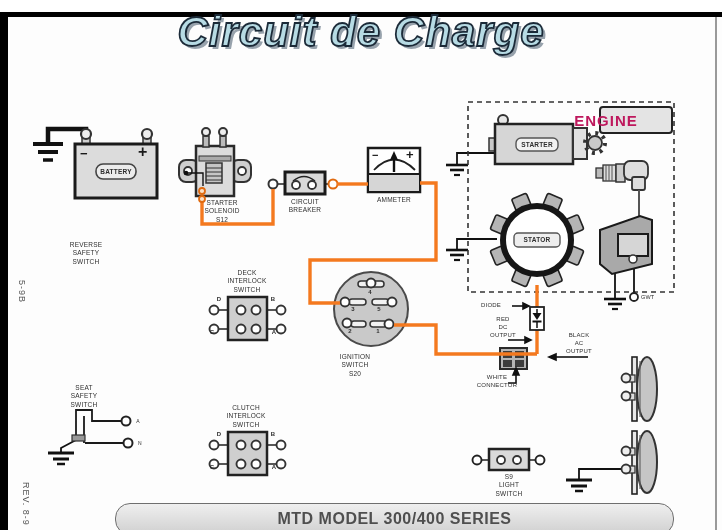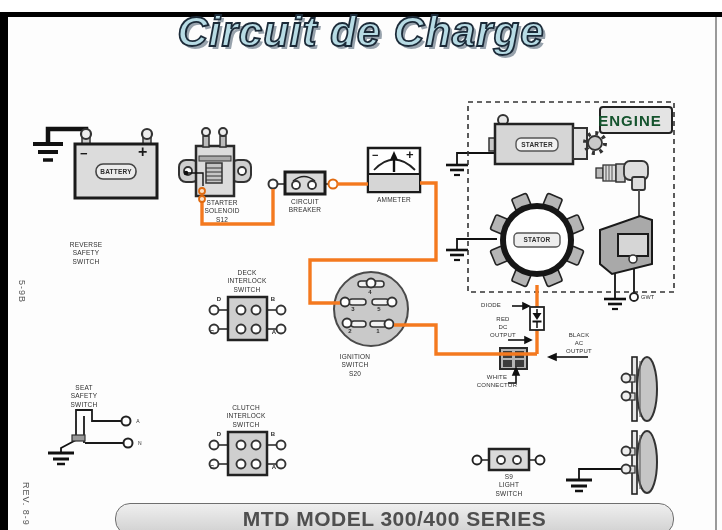--- a/index.html
+++ b/index.html
@@ -16,24 +16,24 @@
          text-shadow:3px 3px 0 #97a2ac;}
   .lb{position:absolute;font-size:6.5px;line-height:1.3;color:#2e2e2e;
       text-align:center;white-space:pre-line;letter-spacing:.2px;}
   .tiny{font-size:6px;font-weight:bold;}
   .vtext{position:absolute;font-size:9px;color:#555;letter-spacing:1px;
          transform:rotate(90deg);transform-origin:top left;white-space:nowrap;}
   .banner{position:absolute;left:115px;top:491px;width:557px;height:30px;
           border:1.5px solid #6f6f6f;border-radius:15px;
           background:linear-gradient(#efefef,#d0d0d0);
           display:flex;align-items:center;justify-content:center;}
-  .banner span{font-size:21px;font-weight:bold;color:#4f4f4f;letter-spacing:.5px;}
-  .engine-lbl{position:absolute;left:600px;top:95px;width:60px;height:26px;
+  .banner span{font-size:16px;font-weight:bold;color:#4f4f4f;letter-spacing:.5px;}
+  .engine-lbl{position:absolute;left:576px;top:95px;width:60px;height:26px;
           display:flex;align-items:center;justify-content:center;
-          font-size:15px;font-weight:bold;letter-spacing:1px;color:#14532d;}
+          font-size:15px;font-weight:bold;letter-spacing:1px;color:#be185d;}
   .pm{position:absolute;font-weight:bold;color:#1a1a1a;}
   svg{position:absolute;left:0;top:0;}
 </style>
 </head>
 <body>
 
 <div class="page">
 
 <svg width="722" height="530" viewBox="0 0 722 530">
 

